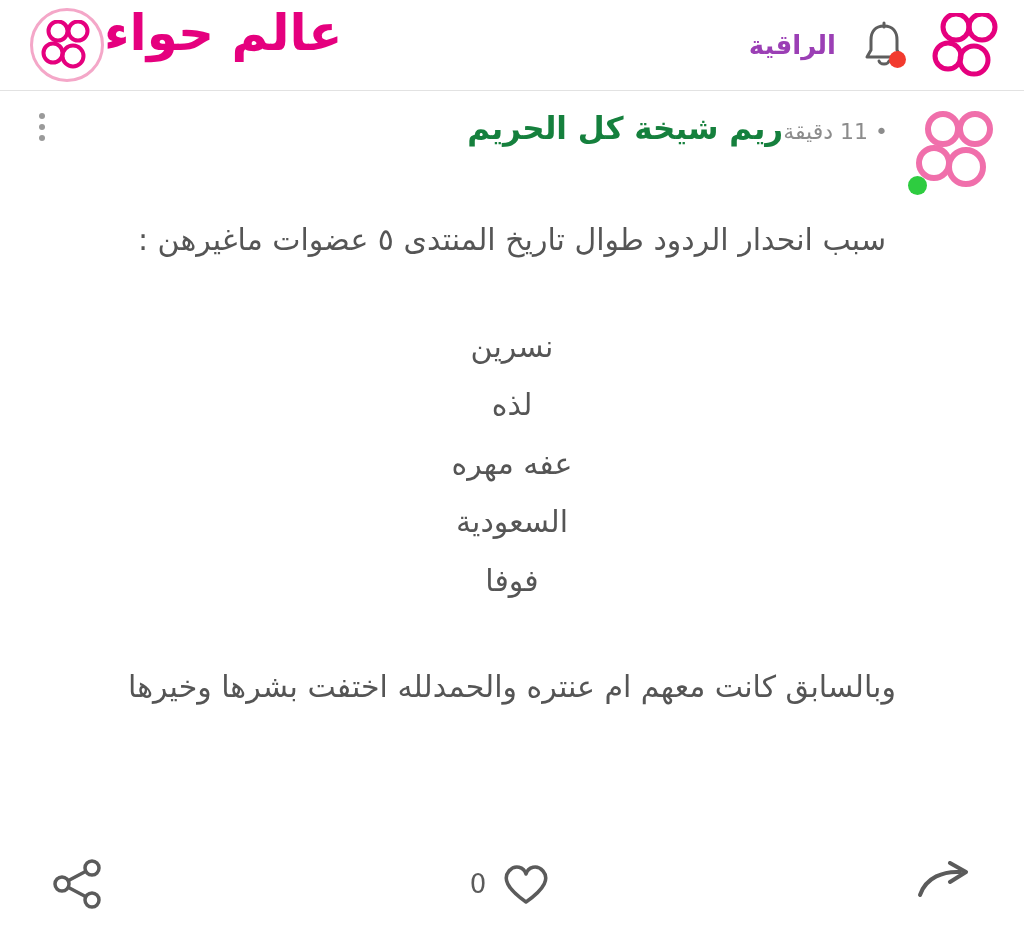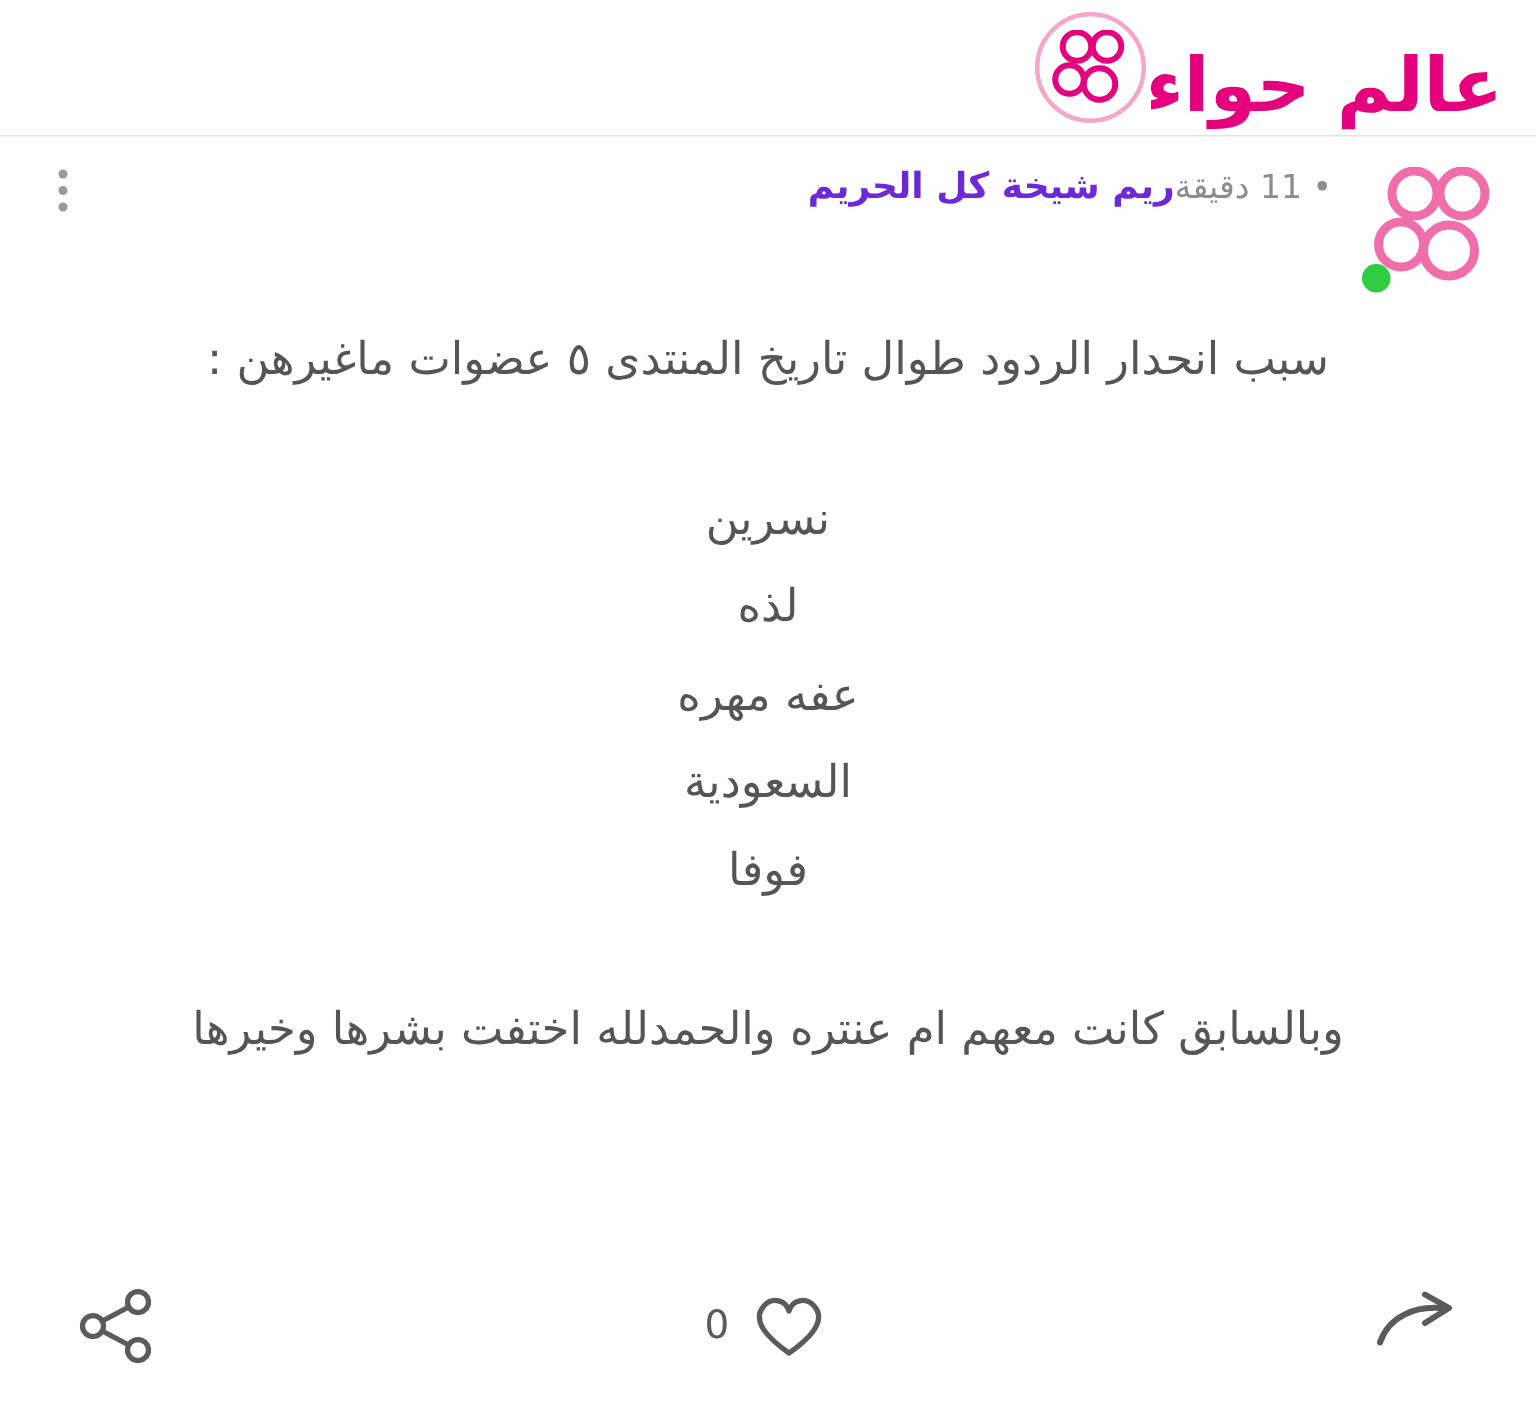--- a/index.html
+++ b/index.html
@@ -27,21 +27,21 @@
     background: #ffffff;
     position: relative;
   }
   .topbar-left {
     display: flex;
     align-items: center;
     gap: 26px;
   }
   .brand {
     display: flex;
-    align-items: flex-end;
+    align-items: flex-start;
   }
   .brand-text {
     font-size: 50px;
     font-weight: bold;
     color: #e5007e;
     letter-spacing: -1px;
     line-height: 1;
     white-space: nowrap;
     font-family: "DejaVu Sans", "Liberation Sans", sans-serif;
   }
@@ -130,22 +130,22 @@
     border-radius: 50%;
     background: #2ecc40;
   }
   .meta {
     flex: 1 1 auto;
     text-align: right;
     padding: 6px 10px 0 0;
     line-height: 1.15;
   }
   .username {
-    color: #6d28d9;
-    font-size: 24px;
+    color: #15803d;
+    font-size: 31px;
     font-weight: bold;
     display: inline;
     cursor: pointer;
     text-align: right;
   }
   .timestamp {
     color: #8c8c8c;
     font-size: 22px;
     display: inline;
     margin-right: 8px;
@@ -201,20 +201,42 @@
   .like-count {
     font-size: 26px;
     color: #5b5b5b;
   }
 </style>
 </head>
 <body>
 
 <div class="topbar">
 
+  <div class="topbar-left">
+
+    <div class="home-flower">
+      <svg width="70" height="64" viewBox="0 0 70 64">
+        <circle cx="24" cy="14" r="13" fill="none" stroke="#e5007e" stroke-width="5"></circle>
+        <circle cx="50" cy="14" r="13" fill="none" stroke="#e5007e" stroke-width="5"></circle>
+        <circle cx="16" cy="43" r="13" fill="none" stroke="#e5007e" stroke-width="5"></circle>
+        <circle cx="42" cy="47" r="14" fill="none" stroke="#e5007e" stroke-width="5"></circle>
+      </svg>
+    </div>
+
+    <div class="bell">
+      <svg width="44" height="50" viewBox="0 0 44 50">
+        <path d="M22 6 C13 6 9 12 9 20 L9 30 L5 37 L39 37 L35 30 L35 20 C35 12 31 6 22 6 Z" fill="none" stroke="#5e5e5e" stroke-width="3" stroke-linejoin="round"></path>
+        <path d="M22 3 L22 7" stroke="#5e5e5e" stroke-width="3" stroke-linecap="round"></path>
+        <path d="M17 41 C18 45 26 45 27 41" fill="none" stroke="#5e5e5e" stroke-width="3" stroke-linecap="round"></path>
+      </svg>
+      <span class="bell-dot"></span>
+    </div>
+
+    <div class="nav-link">الراقية</div>
+  </div>
 
   <div class="brand">
     <div class="brand-text">عالم حواء</div>
     <div class="logo-badge">
       <svg width="54" height="50" viewBox="0 0 54 50">
         <circle cx="18" cy="11" r="9.5" fill="none" stroke="#e5007e" stroke-width="4"></circle>
         <circle cx="38" cy="11" r="9.5" fill="none" stroke="#e5007e" stroke-width="4"></circle>
         <circle cx="13" cy="33" r="9.5" fill="none" stroke="#e5007e" stroke-width="4"></circle>
         <circle cx="33" cy="36" r="10.5" fill="none" stroke="#e5007e" stroke-width="4"></circle>
       </svg>

